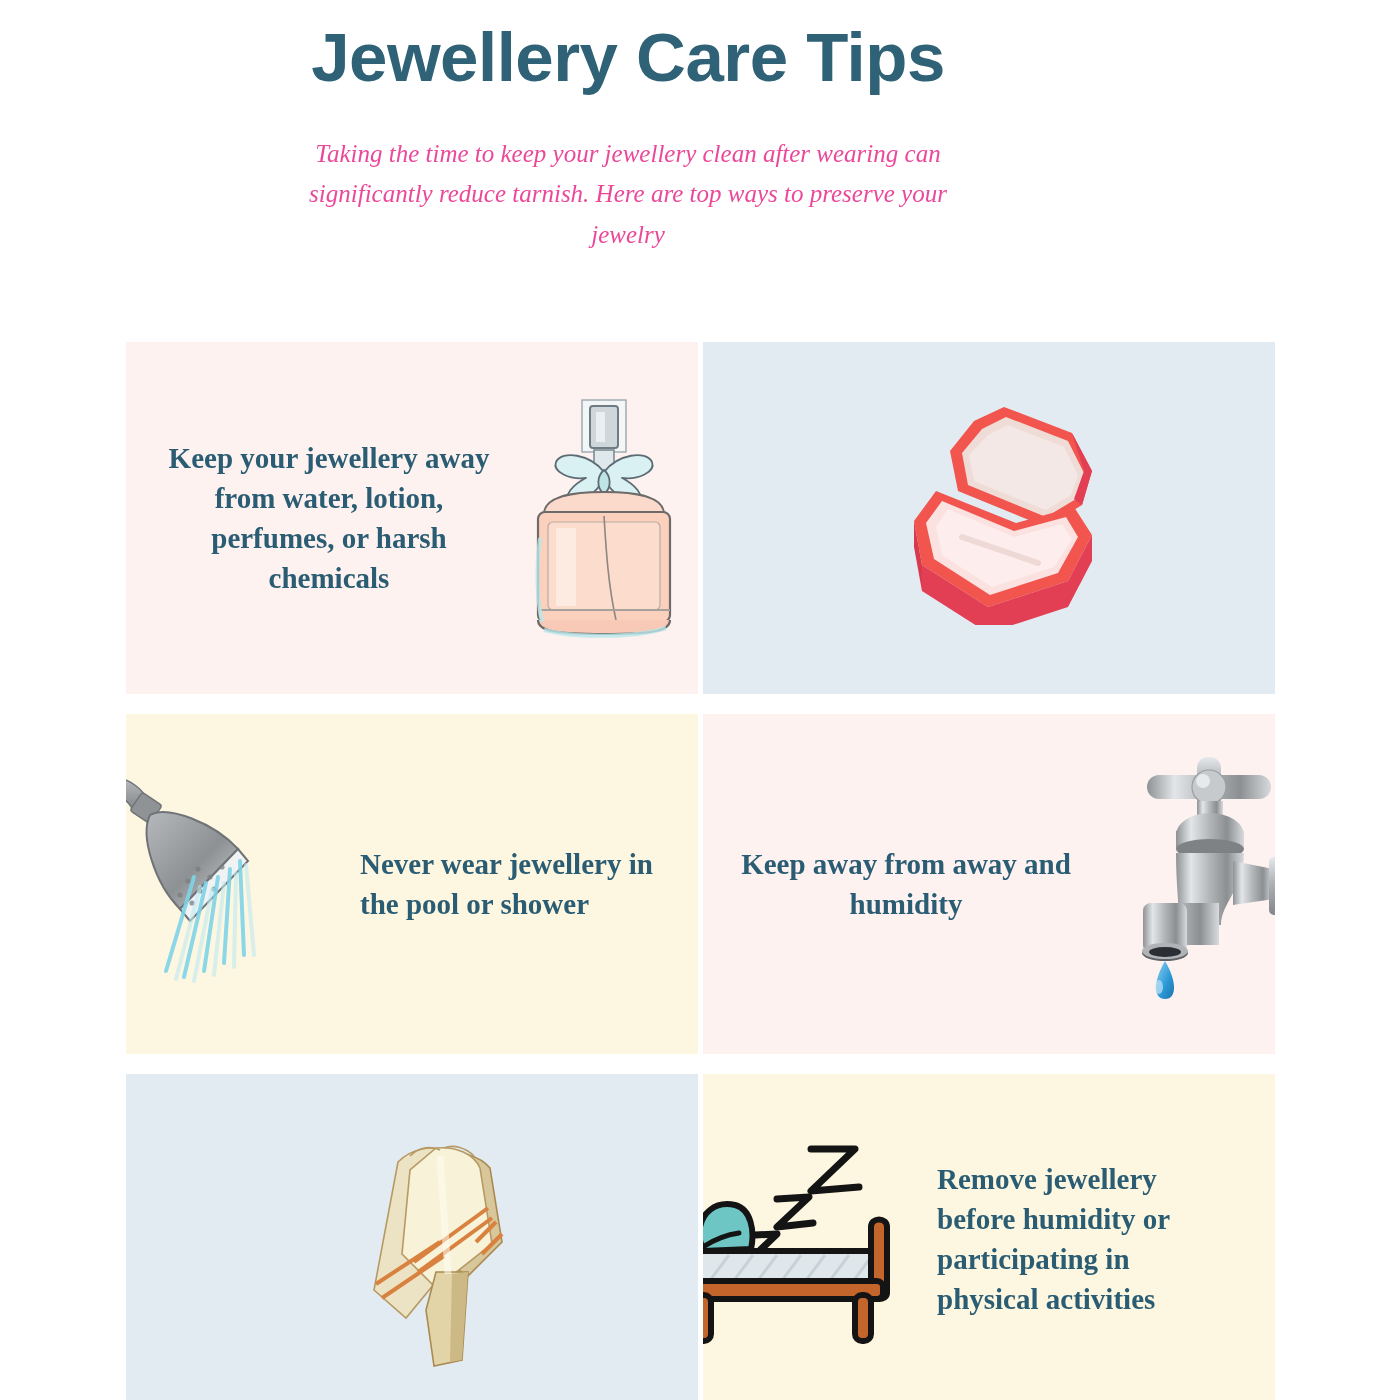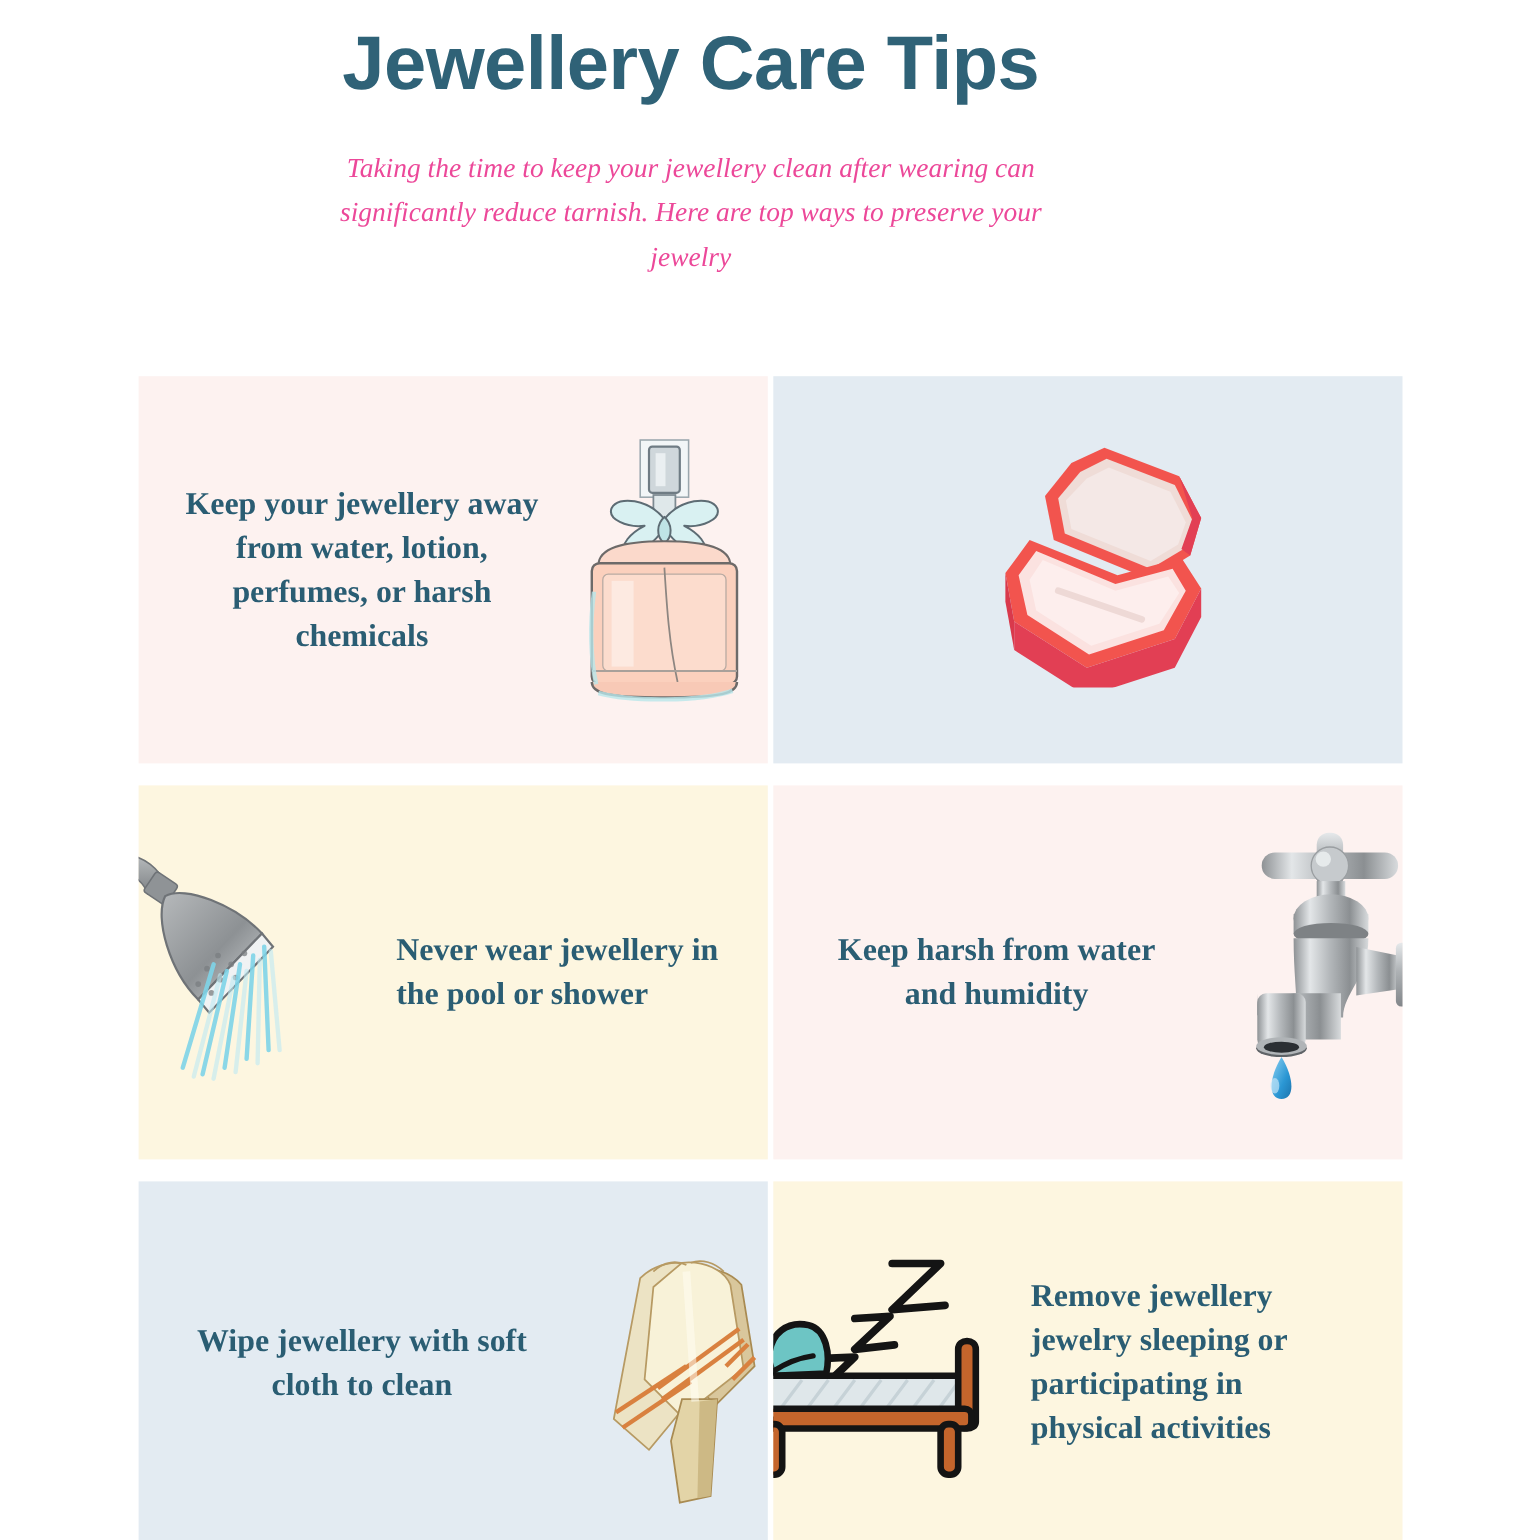--- a/index.html
+++ b/index.html
@@ -224,21 +224,21 @@
             <line x1="136" y1="126" x2="126" y2="218"></line>
             <line x1="148" y1="116" x2="146" y2="210"></line>
             <line x1="158" y1="108" x2="166" y2="198"></line>
           </g>
         </svg>
         </span>
       </div>
     </div>
 
     <div class="card bg-pink text-left">
-      <div class="card-text">Keep harsh from water and humidity</div>
+      <div class="card-text">Keep away from away and humidity</div>
       <div class="card-art">
         <span class="art-tap">
         <svg width="220" height="250" viewBox="0 0 220 250">
           <defs>
             <linearGradient id="chrome" x1="0" y1="0" x2="1" y2="0">
               <stop offset="0%" stop-color="#8e9295"></stop>
               <stop offset="22%" stop-color="#e3e6e8"></stop>
               <stop offset="48%" stop-color="#b4b8bb"></stop>
               <stop offset="75%" stop-color="#8b8f92"></stop>
               <stop offset="100%" stop-color="#d8dbdd"></stop>
@@ -278,21 +278,20 @@
           <ellipse cx="52" cy="199" rx="16" ry="5" fill="#2b2f33"></ellipse>
 
           <path d="M52 208 C40 228 40 246 52 246 C64 246 64 228 52 208Z" fill="url(#drop)"></path>
           <ellipse cx="46" cy="234" rx="4" ry="7" fill="#cbe9fa" opacity="0.65"></ellipse>
         </svg>
         </span>
       </div>
     </div>
 
     <div class="card bg-blue text-left">
-      <div class="card-text">Wipe jewellery with soft cloth to clean</div>
       <div class="card-art">
         <span class="art-cloth">
         <svg width="200" height="250" viewBox="0 0 200 250">
 
           <path d="M96 30 C120 28 140 34 150 46 L162 120 L126 156 L96 120Z" fill="#d9c79c" stroke="#a98b52" stroke-width="1.6"></path>
 
           <path d="M58 40 C72 26 92 24 100 28 L104 150 L66 196 L34 168 Z" fill="#ece3c4" stroke="#b79a63" stroke-width="1.6"></path>
 
           <path d="M96 26 C116 24 134 32 140 46 L152 122 L96 166 L62 132 L70 48Z" fill="#f8f2d8" stroke="#b79a63" stroke-width="1.6"></path>
 
@@ -311,21 +310,21 @@
           <path d="M70 34 C80 24 92 24 100 28" fill="none" stroke="#b79a63" stroke-width="1.6"></path>
           <path d="M104 26 C114 22 126 26 134 34" fill="none" stroke="#b79a63" stroke-width="1.6"></path>
 
           <path d="M100 34 L108 152" stroke="#fffdf3" stroke-width="7" opacity="0.55" fill="none"></path>
         </svg>
         </span>
       </div>
     </div>
 
     <div class="card bg-cream text-right">
-      <div class="card-text">Remove jewellery jewelry sleeping or participating in physical activities</div>
+      <div class="card-text">Remove jewellery before humidity or participating in physical activities</div>
       <div class="card-art">
         <span class="art-bed">
         <svg width="250" height="220" viewBox="0 0 250 220">
 
           <g fill="none" stroke="#141414" stroke-width="7" stroke-linecap="round" stroke-linejoin="round">
             <path d="M152 14 L196 14 L152 56 L200 52"></path>
             <path d="M118 64 L150 62 L118 92 L154 88"></path>
             <path d="M96 100 L118 99 L96 120 L122 118"></path>
           </g>
 

